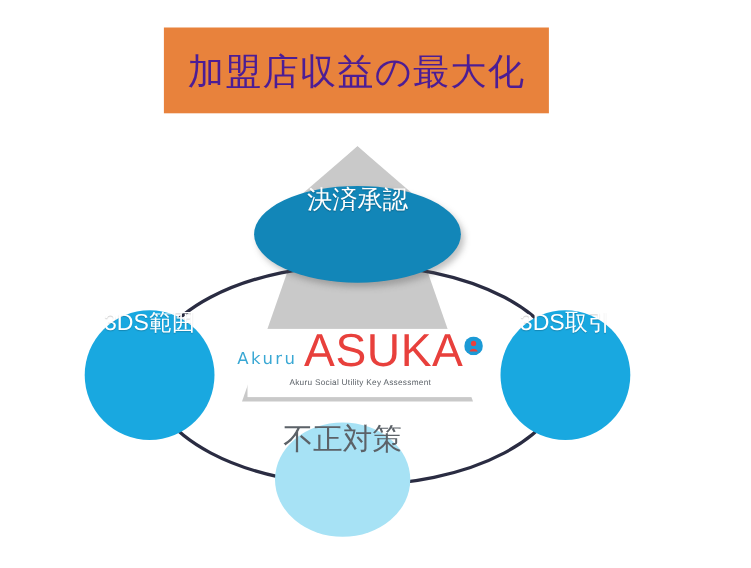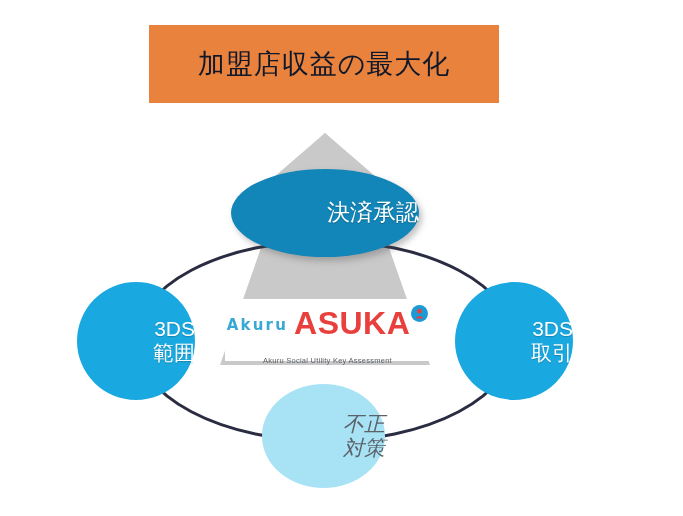--- a/index.html
+++ b/index.html
@@ -31,22 +31,22 @@
     top: 25px;
     width: 350px;
     height: 78px;
     background: #E8823C;
     display: flex;
     align-items: center;
     justify-content: center;
     box-sizing: border-box;
   }
   #header-title {
-    color: #0f172a;
-    font-size: 27px;
+    color: #4c1d95;
+    font-size: 33px;
     letter-spacing: 1px;
     line-height: 1;
     white-space: nowrap;
     font-weight: 400;
   }
 
   
   #diagram {
     position: absolute;
     left: 0;
@@ -57,22 +57,21 @@
   #diagram-svg {
     position: absolute;
     left: 0;
     top: 0;
   }
 
   
   .node {
     position: absolute;
     display: flex;
-    flex-direction: column;
-    align-items: flex-end;
+    align-items: flex-start;
     justify-content: center;
     text-align: center;
     box-sizing: border-box;
     line-height: 1.12;
   }
   .node .line {
     display: block;
     white-space: nowrap;
   }
 
@@ -111,29 +110,28 @@
     height: 118px;
     border-radius: 50%;
     background: #19A8E0;
     color: #ffffff;
     font-size: 21px;
     text-shadow: 0 1px 1px rgba(0,0,0,0.20);
   }
 
   
   #node-fraud {
-    left: 262px;
+    left: 250px;
     top: 384px;
     width: 123px;
     height: 104px;
     border-radius: 50%;
     background: #A7E2F5;
     color: #5C6268;
-    font-size: 21px;
-    font-style: italic;
+    font-size: 27px;
   }
 
   
   #logo-block {
     position: absolute;
     left: 225px;
     top: 299px;
     width: 205px;
     height: 62px;
     background: #ffffff;
@@ -143,49 +141,48 @@
     justify-content: flex-start;
     box-sizing: border-box;
   }
   #logo-row {
     display: flex;
     align-items: flex-end;
     justify-content: center;
     height: 40px;
     padding-top: 6px;
     box-sizing: border-box;
-    font-weight: bold;
   }
   #logo-akuru {
     color: #3AA8D4;
     font-size: 15px;
     letter-spacing: 2.2px;
     font-family: "DejaVu Sans", sans-serif;
     padding-bottom: 4px;
   }
   #logo-asuka {
     color: #E8403C;
-    font-size: 32px;
+    font-size: 42px;
     letter-spacing: 0.5px;
     font-family: "Liberation Sans", sans-serif;
     line-height: 0.95;
     padding-left: 6px;
   }
   #logo-mark {
     position: relative;
     width: 17px;
     height: 17px;
     margin-left: 1px;
     margin-bottom: 16px;
   }
   #logo-tagline {
     color: #5C6268;
     font-size: 7.5px;
     letter-spacing: 0.25px;
-    margin-top: 18px;
+    margin-top: 4px;
     white-space: nowrap;
     font-family: "Liberation Sans", sans-serif;
   }
 </style>
 </head>
 <body>
 
 <div id="slide">
 
   <div id="header-banner">

